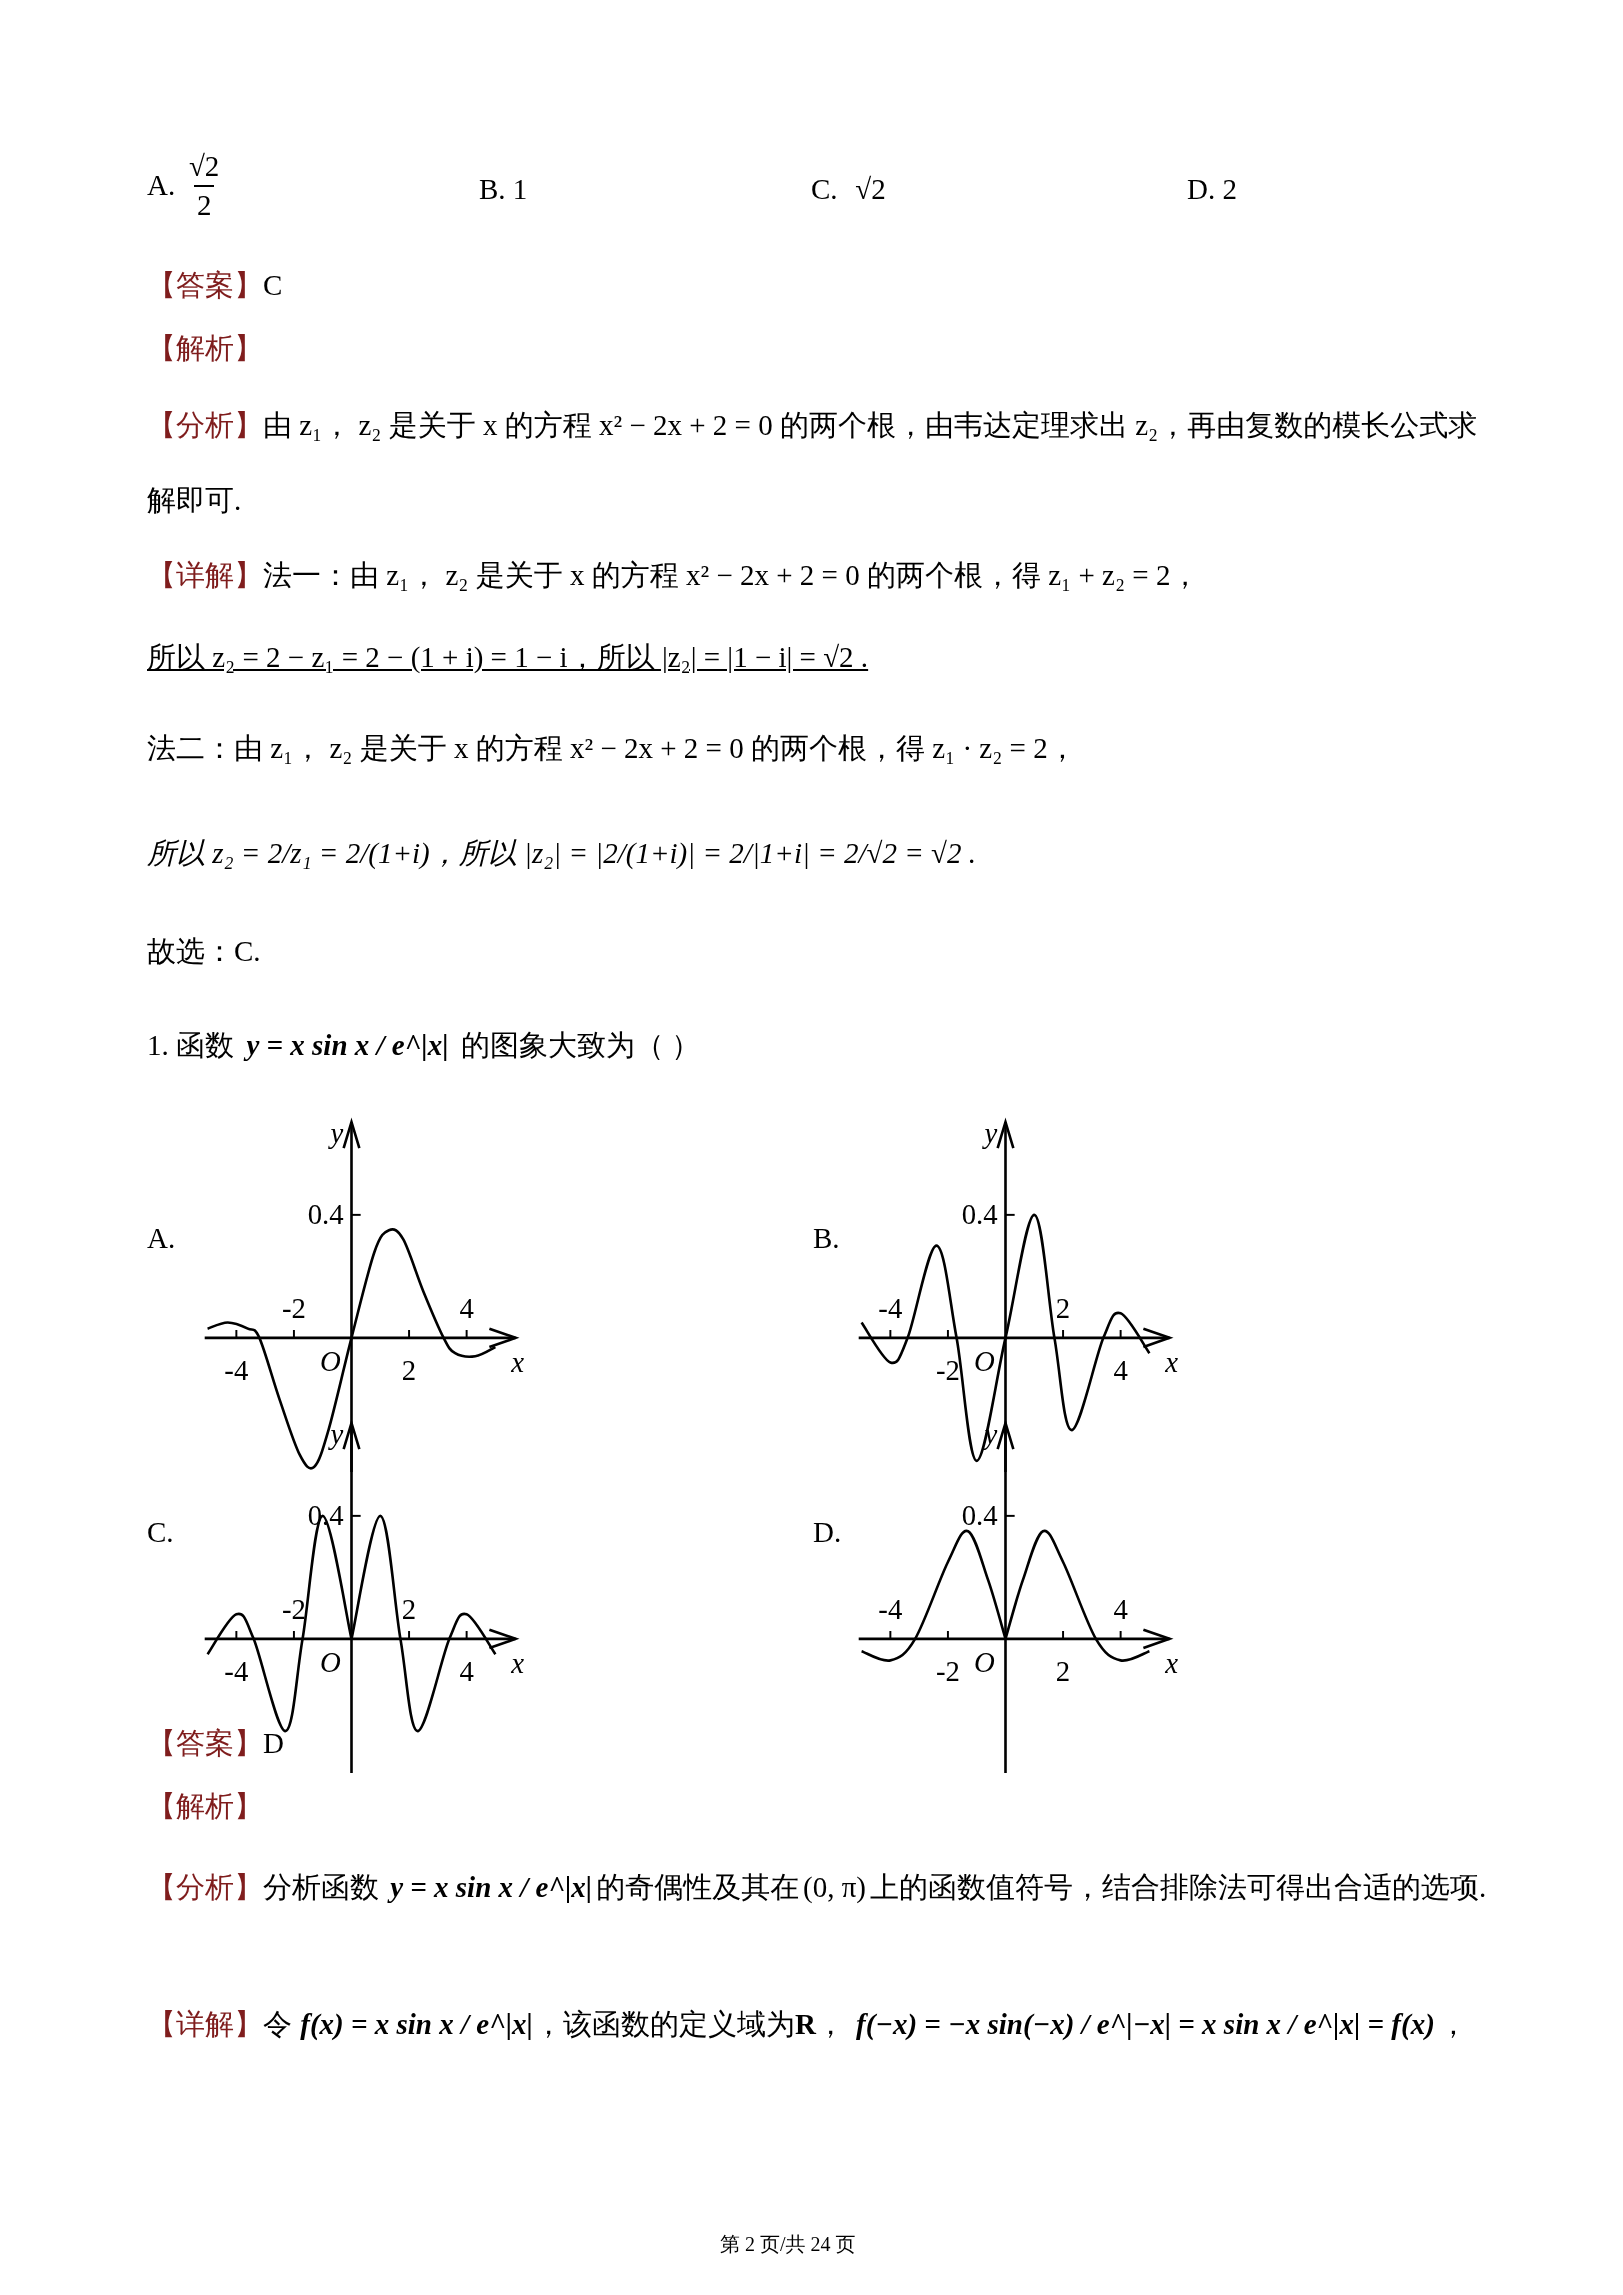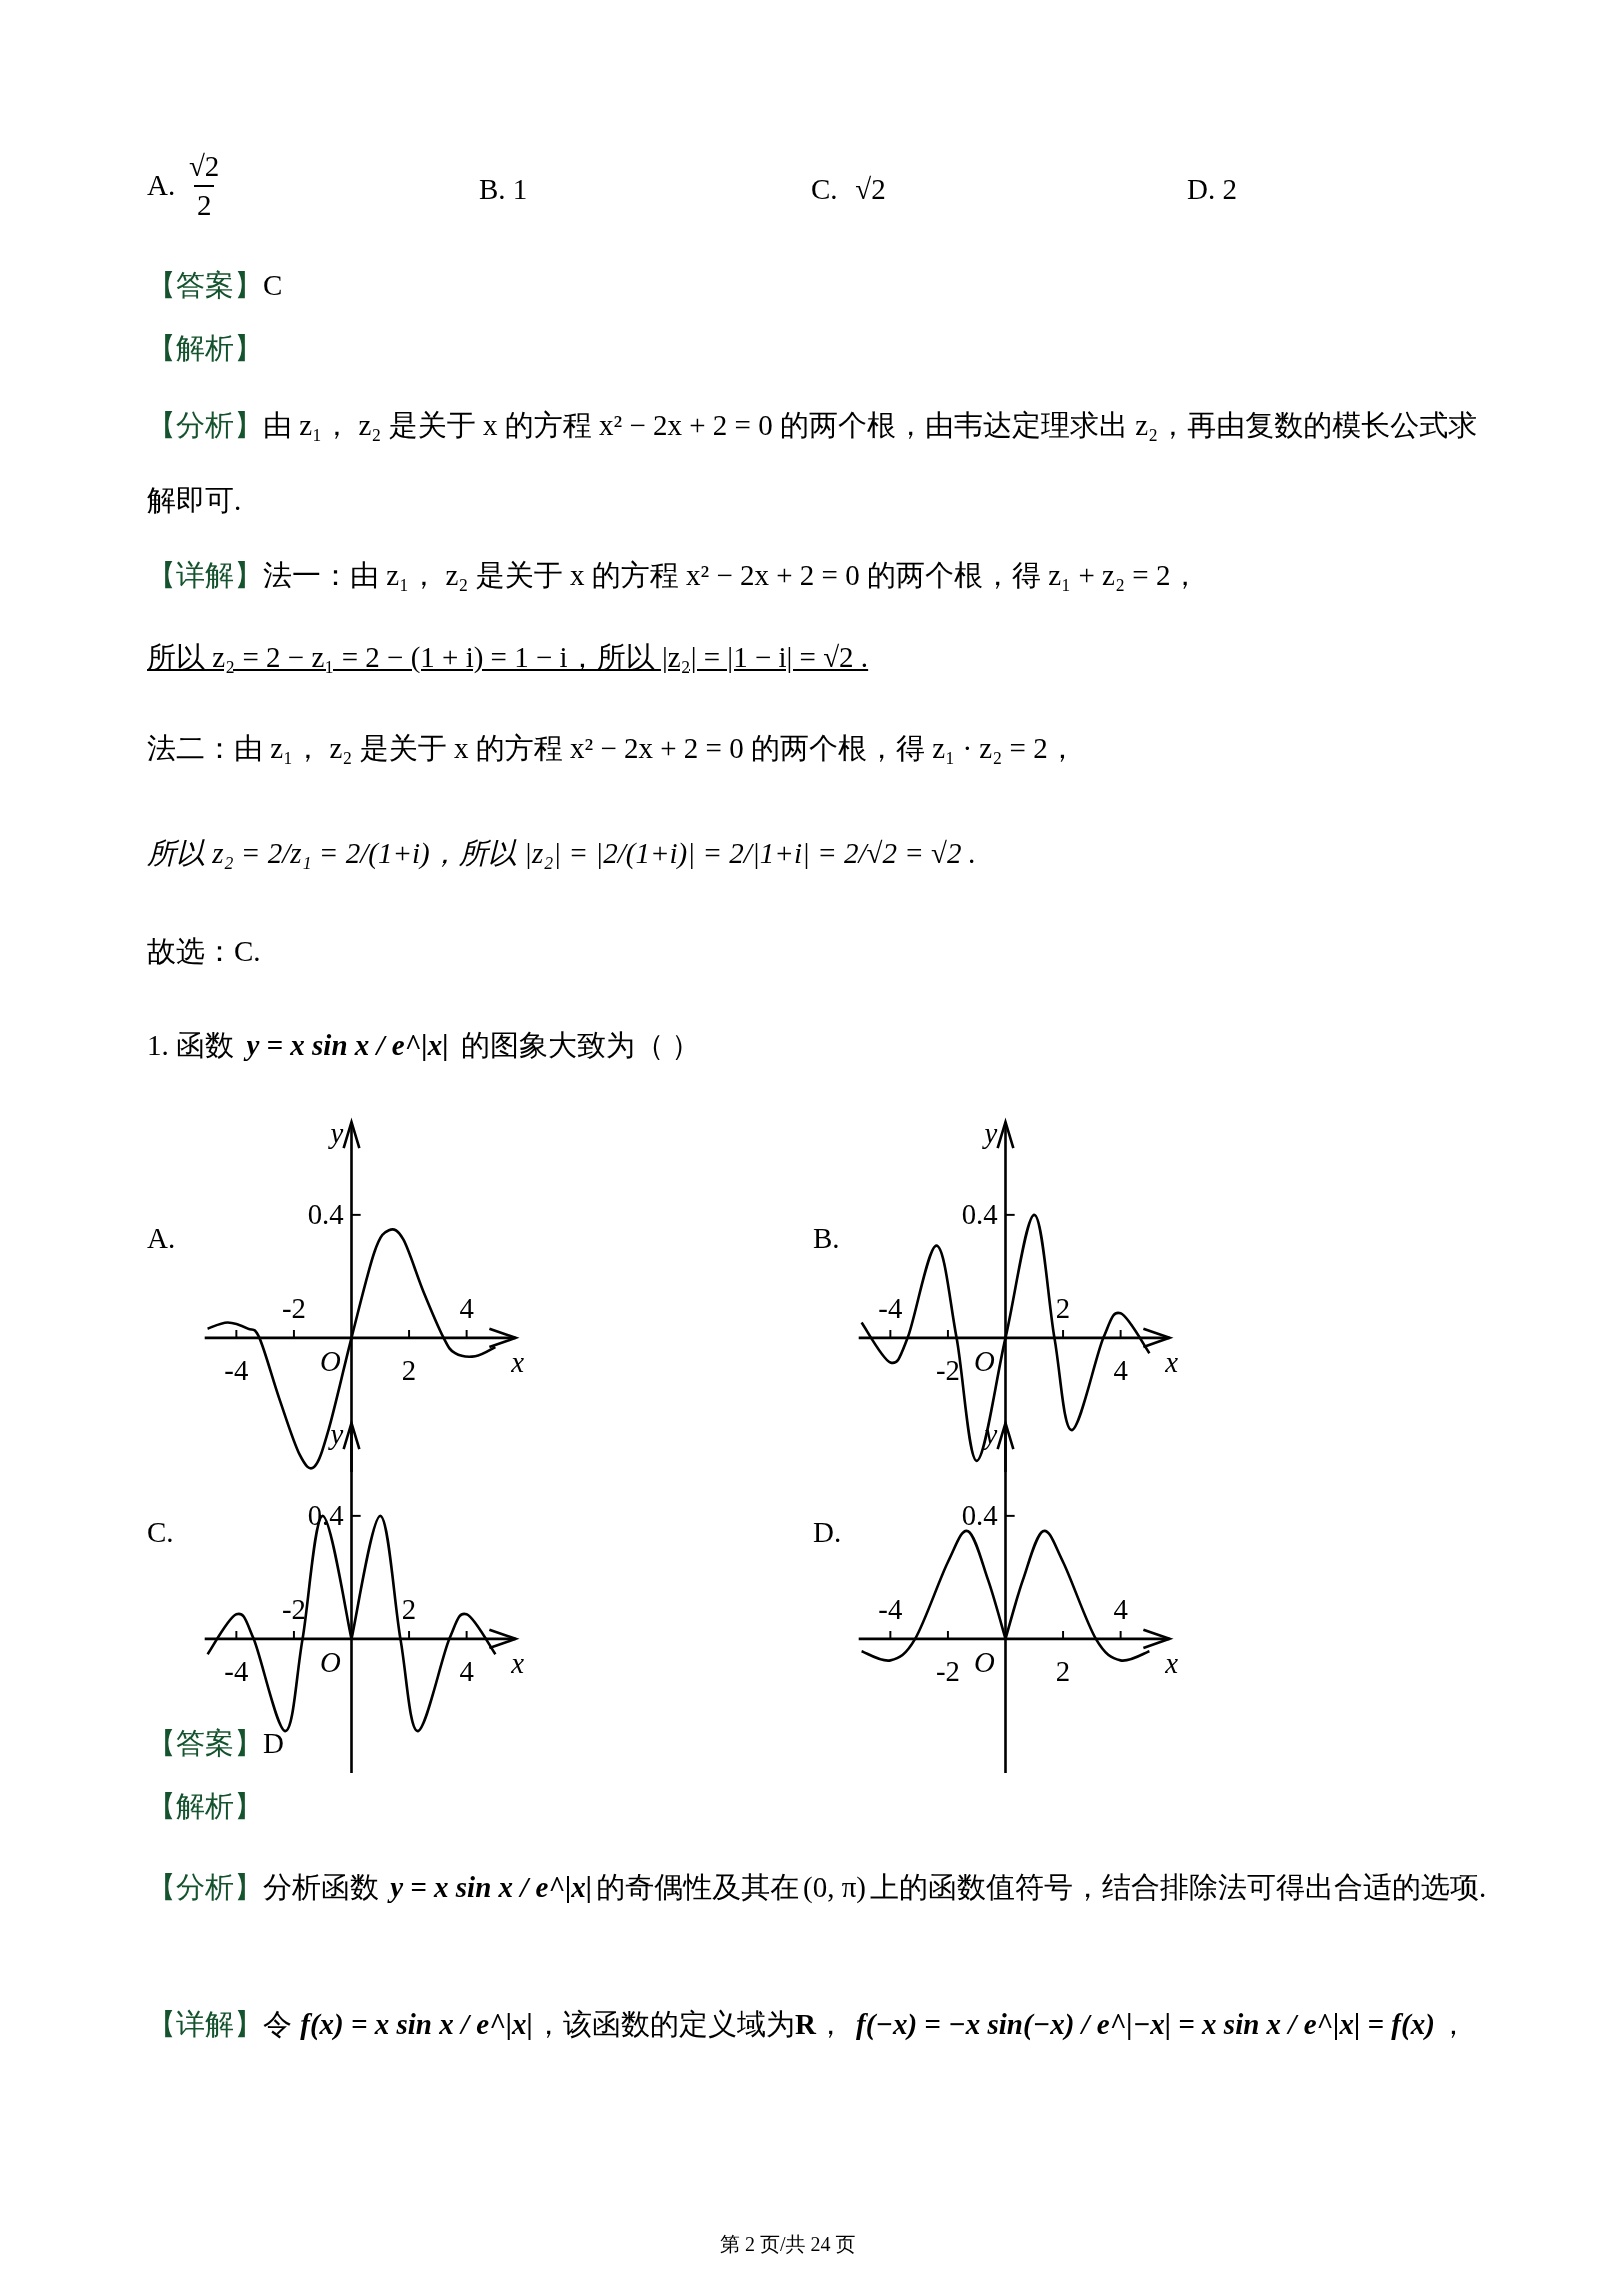--- a/index.html
+++ b/index.html
@@ -1,20 +1,20 @@
 <!DOCTYPE html>
 <html style="font-size:10.5px"><head>
 <meta charset="utf-8">
 <style>
   html, body { margin:0; padding:0; background:#ffffff; }
   body { width:1623px; height:2295px; position:relative; overflow:hidden;
          font-family:"Liberation Serif","DejaVu Serif",serif; color:#000; }
   .abs { position:absolute; white-space:nowrap; }
   .t { font-size:29px; line-height:1; }
-  .tag { color:#14532d; }
+  .tag { color:#7f1d1d; }
   .i { font-style:italic;font-weight:bold; }
   .frac { display:inline-flex; flex-direction:column; align-items:center; vertical-align:middle; margin:0 3.9px; }
   .frac .num { padding:0 2.6px 3.9px; line-height:1; }
   .frac .den { padding:3.9px 2.6px 0; border-top:2px solid #000; line-height:1; }
   .graph { position:absolute; }
   .graph svg { overflow:visible; }
   .footer { font-size:20px; }
 </style>
 </head>
 <body>

